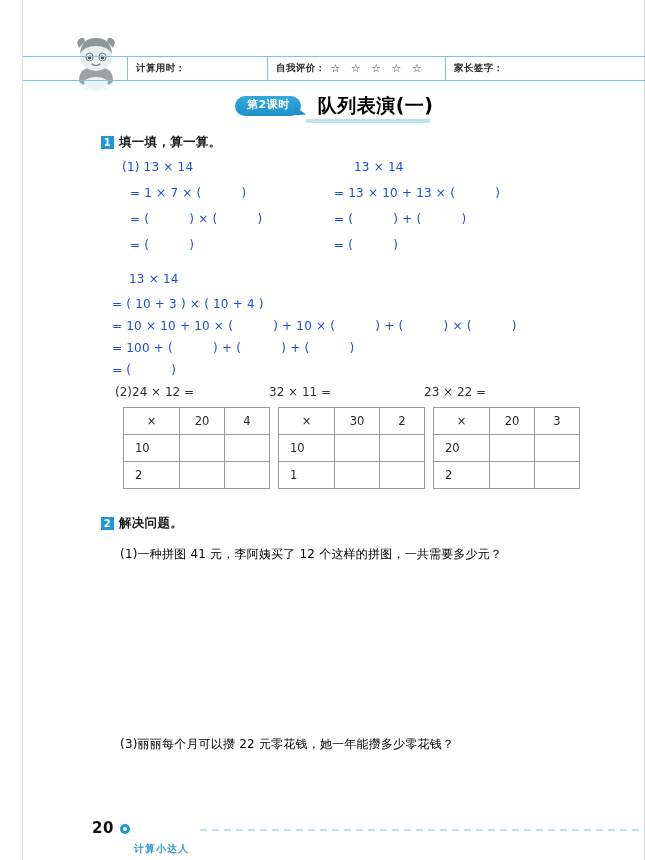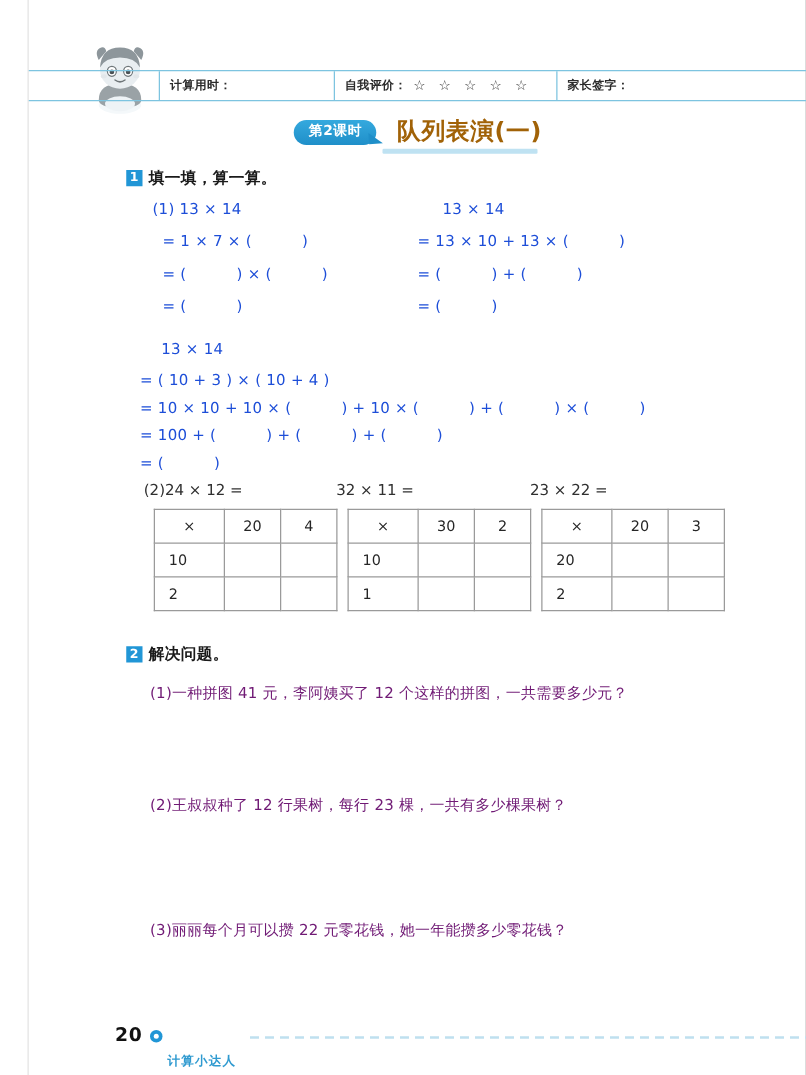--- a/index.html
+++ b/index.html
@@ -122,21 +122,21 @@
     width: 0; height: 0;
     border-left: 11px solid #1f8fc9;
     border-top: 9px solid transparent;
     transform: rotate(-4deg);
   }
   .title-text {
     margin-left: 17px;
     font-size: 19px;
     font-weight: 700;
     font-family: "DejaVu Sans", sans-serif;
-    color: #a16207;
+    color: #000000;
     letter-spacing: .5px;
     position: relative;
     z-index: 3;
     line-height: 1;
   }
   .title-underline {
     position: absolute;
     left: 290px;
     top: 119px;
     width: 124px;
@@ -205,21 +205,21 @@
     font-family: "DejaVu Sans", sans-serif;
     color: #303030;
     white-space: pre;
   }
 
   
   .wp {
     position: absolute;
     font-size: 12px;
     font-family: "DejaVu Sans", sans-serif;
-    color: #701a75;
+    color: #000000;
     letter-spacing: .2px;
     white-space: nowrap;
   }
 
   
   .footer {
     position: absolute;
     left: 0;
     top: 818px;
     width: 645px;
@@ -405,21 +405,20 @@
     </tr>
   </tbody>
     </table>
 
   <div class="ex-head" style="left:85px; top:515px;">
     <span class="num-badge">2</span>
     <span>解决问题。</span>
   </div>
 
   <div class="wp" style="left:104px; top:546px;">(1)一种拼图 41 元，李阿姨买了 12 个这样的拼图，一共需要多少元？</div>
-  <div class="wp" style="left:104px; top:636px;">(2)王叔叔种了 12 行果树，每行 23 棵，一共有多少棵果树？</div>
   <div class="wp" style="left:104px; top:736px;">(3)丽丽每个月可以攒 22 元零花钱，她一年能攒多少零花钱？</div>
 
   <div class="footer">
     <div class="pg-num">20</div>
     <div class="foot-dot"></div>
     <div class="foot-label">计算小达人</div>
     <div class="foot-dash"></div>
   </div>
 
 </div>

